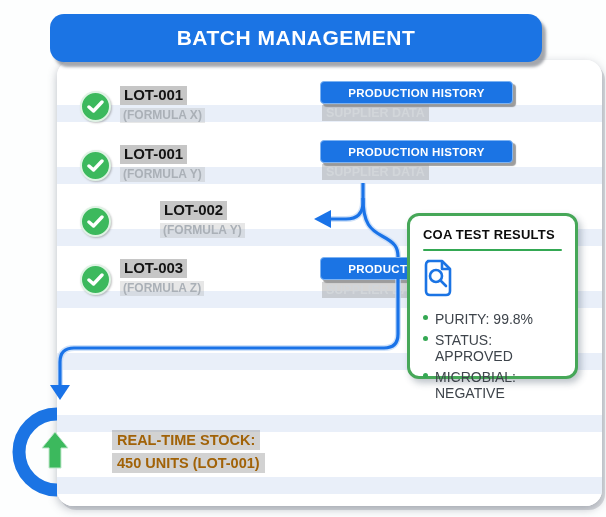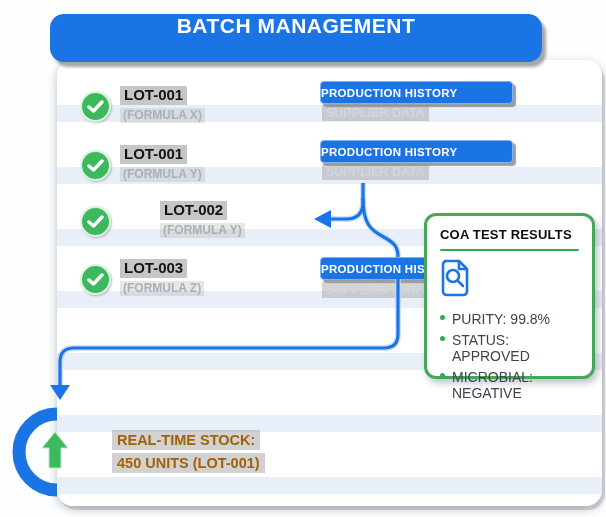--- a/index.html
+++ b/index.html
@@ -11,21 +11,21 @@
     position:absolute;left:57px;top:60px;width:545px;height:446px;
     background:repeating-linear-gradient(to bottom,#ffffff 0 45px,#e9eff9 45px 62px);
     border-radius:16px;
     box-shadow:0 3px 10px rgba(60,70,90,.35), 3px 4px 0 rgba(120,125,135,.25);
   }
 
   
   .header{
     position:absolute;left:50px;top:14px;width:492px;height:48px;
     background:#1b74e4;border-radius:14px;z-index:6;
-    display:flex;justify-content:center;
+    display:flex;align-items:center;justify-content:center;
     box-shadow:4px 5px 3px rgba(90,95,105,.55);
   }
   .header span{color:#ffffff;font-size:21px;font-weight:bold;letter-spacing:.5px;}
 
   
   .lot{position:absolute;left:80px;display:flex;z-index:3;}
   .lot .check{
     width:31px;height:31px;border-radius:50%;background:#3cb95d;
     border:2px solid #dff3e4;margin-top:5px;flex:0 0 31px;
     display:flex;align-items:center;justify-content:center;
@@ -38,36 +38,36 @@
   }
   .lot-formula{
     display:inline-block;font-size:12px;font-weight:bold;color:#aab0b7;
     background:rgba(160,160,160,.25);padding:1px 3px;margin-top:2px;line-height:1.1;
   }
 
   
   .ph-box{
     position:absolute;left:320px;width:193px;height:23px;z-index:3;
     background:#1b74e4;border:1px solid #7eb3f2;border-radius:4px;
-    display:flex;align-items:center;
+    display:flex;align-items:center;justify-content:center;
     box-shadow:3px 3px 1px rgba(105,105,105,.65);
   }
   .ph-box span{color:#ffffff;font-size:11.5px;font-weight:bold;letter-spacing:.3px;}
   .supplier{
     position:absolute;left:322px;z-index:3;
     font-size:12.5px;font-weight:bold;color:#d2d6da;
     background:rgba(145,145,145,.38);padding:1px 4px;line-height:1.15;
   }
 
   
   .wires{position:absolute;left:0;top:0;width:606px;height:517px;z-index:4;pointer-events:none;}
 
   
   .coa{
-    position:absolute;left:424px;top:213px;width:171px;height:166px;z-index:7;
+    position:absolute;left:407px;top:213px;width:171px;height:166px;z-index:7;
     background:#ffffff;border:3px solid #46a758;border-radius:12px;
     box-shadow:3px 4px 7px rgba(40,60,80,.3);
     padding:11px 13px 4px 13px;
   }
   .coa-title{font-size:13px;font-weight:800;color:#0c0c0c;letter-spacing:.2px;}
   .coa-divider{height:2px;background:#34a853;margin:7px 0 8px 0;border-radius:1px;}
   .coa-row{display:flex;justify-content:space-between;align-items:flex-start;}
   .coa-status{font-size:17px;font-weight:800;color:#2f9e44;line-height:1.08;}
   .coa-bullets{margin:10px 0 0 0;padding:0;list-style:none;}
   .coa-bullets li{

